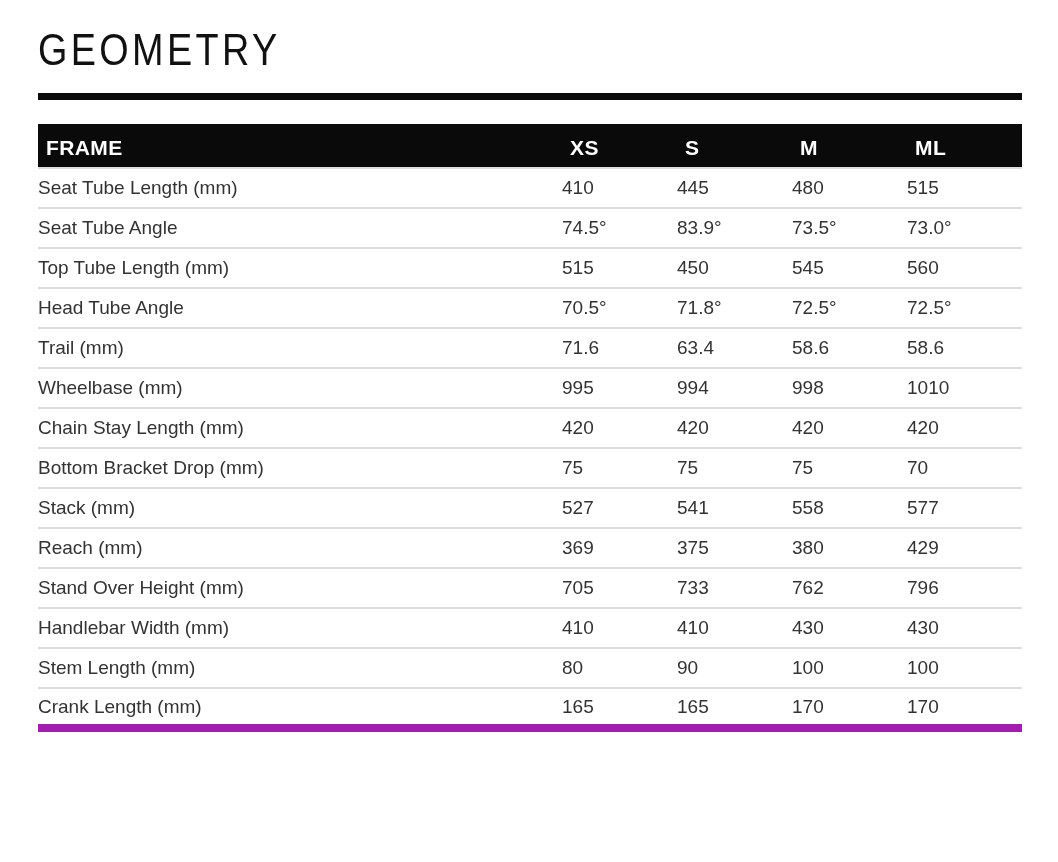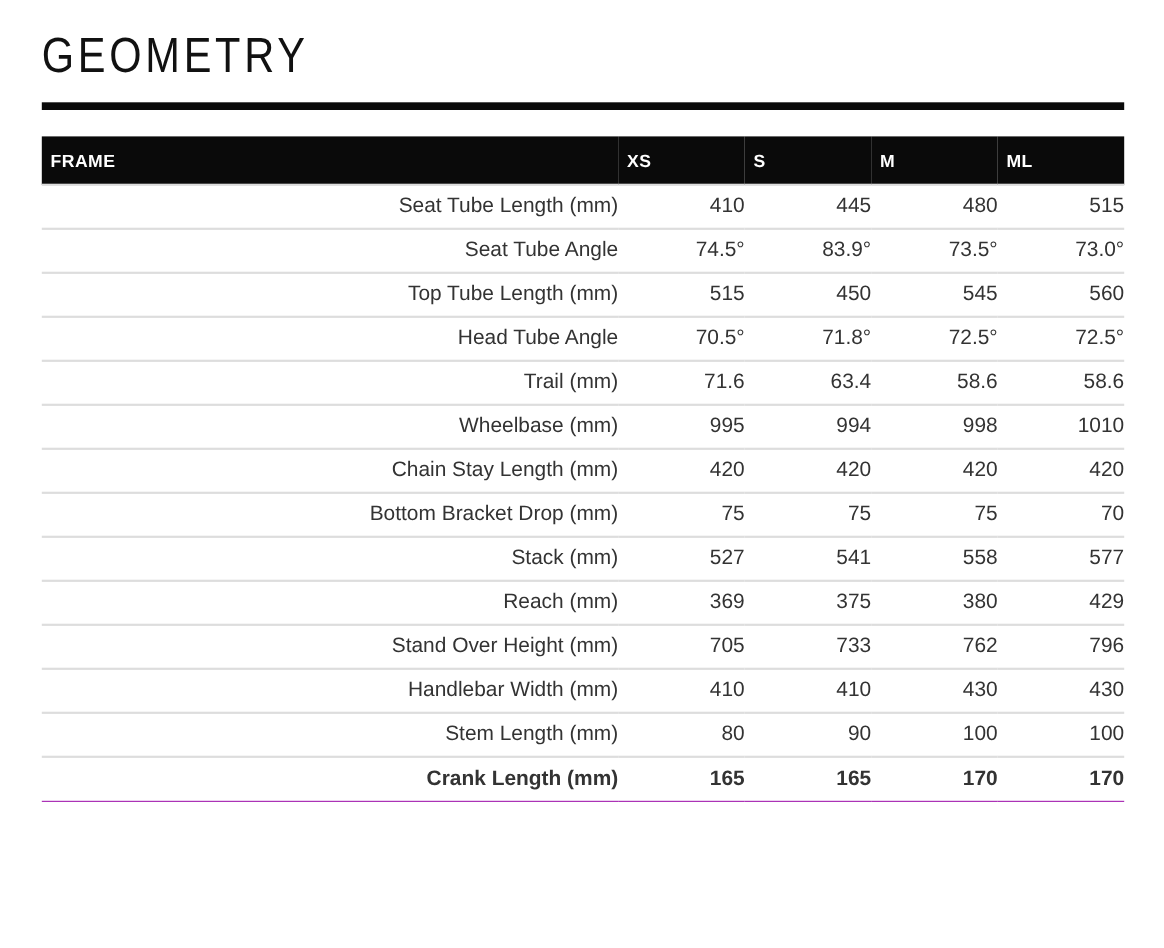--- a/index.html
+++ b/index.html
@@ -38,36 +38,36 @@
     table-layout: fixed;
     margin-top: 24px;
     font-size: 19px;
   }
   col.c-label { width: 524px; }
   col.c-size  { width: 115px; }
   thead th {
     background: var(--header-bg, #0a0a0a);
     color: var(--header-text, #ffffff);
     font-weight: bold;
-    font-size: 16px;
+    font-size: 21px;
     letter-spacing: 0.4px;
     text-align: left;
     height: 44px;
     vertical-align: middle;
     padding: 5px 0 0 8px;
   }
   thead tr { border-bottom: 2px solid var(--divider, #dddddd); }
   tbody td {
     height: 40px;
     vertical-align: middle;
     padding: 0;
     color: var(--body-text, #333333);
   }
-  tbody tr { border-bottom: 2px solid var(--divider, #dddddd); text-align: right; }
-  tbody tr:last-child { border-bottom: 1px solid #a21caf; font-weight: bold; }
+  tbody tr { border-bottom: 2px solid var(--divider, #dddddd); }
+  tbody tr:last-child { border-bottom: 8px solid #a21caf; }
 </style>
 </head>
 <body>
 
 <div class="content">
   <h1 class="page-title">GEOMETRY</h1>
   <div class="title-rule"></div>
 
   <table class="geometry">
     <colgroup>

